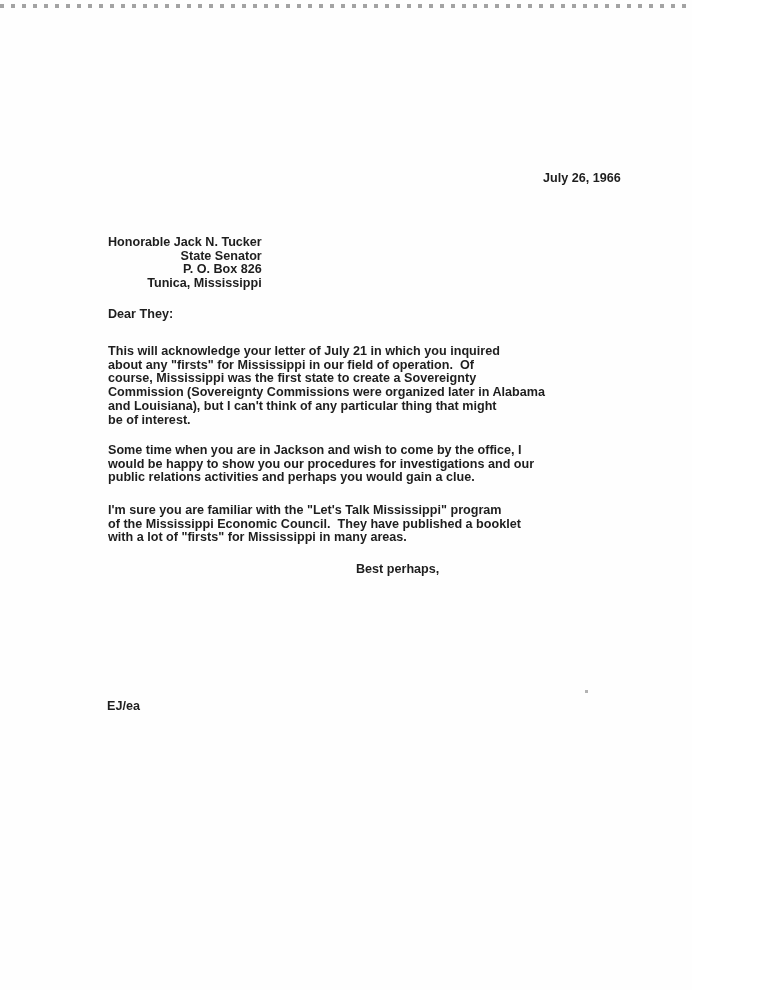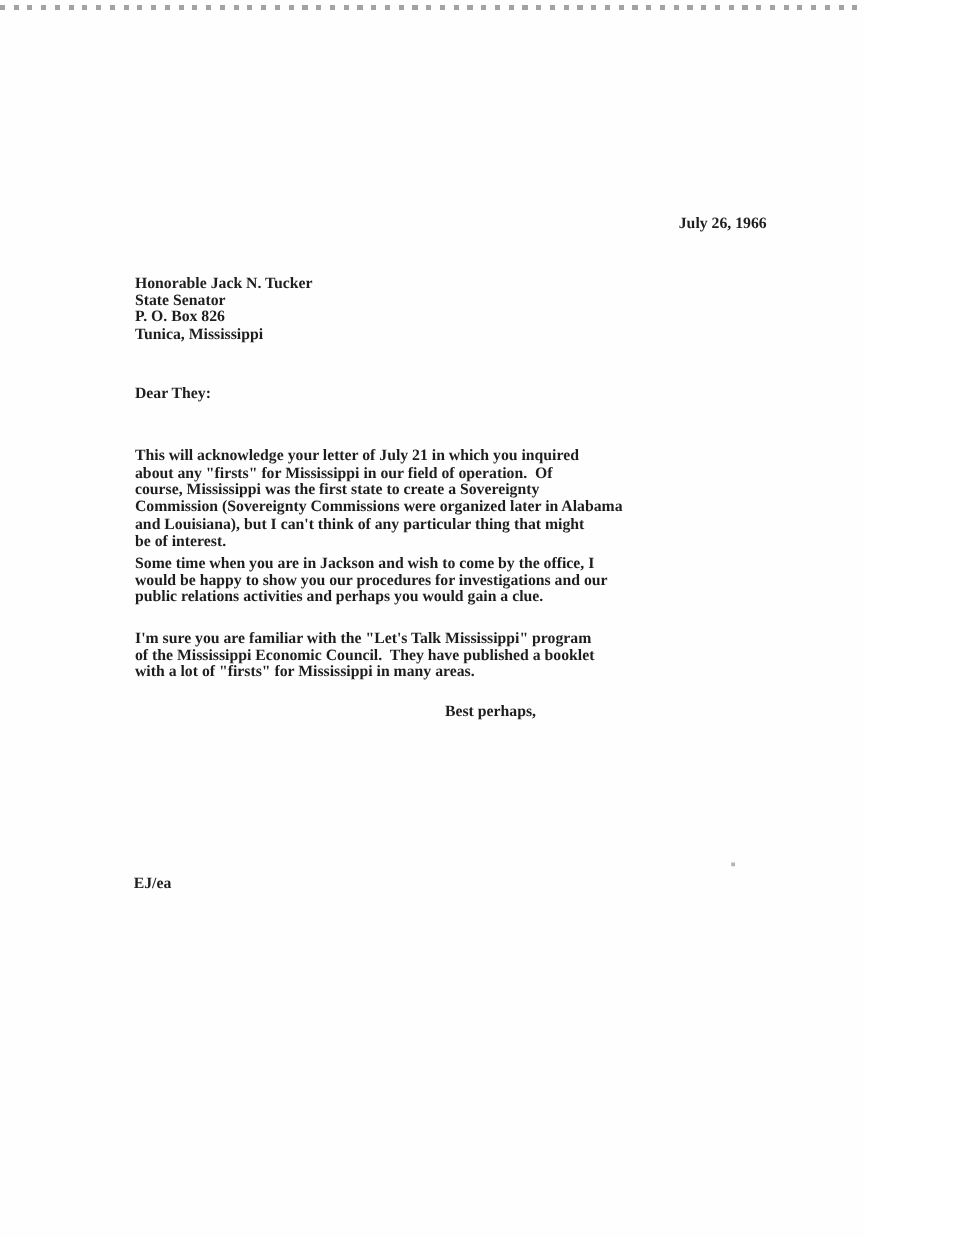--- a/index.html
+++ b/index.html
@@ -6,21 +6,21 @@
     margin: 0;
     padding: 0;
     background: #ffffff;
   }
   .page {
     position: relative;
     width: 692px;
     height: 990px;
     background: var(--paper, #fefefe);
     overflow: hidden;
-    font-family: Liberation Serif, serif;
+    font-family: Liberation Sans, sans-serif;
   }
   .perforation {
     position: absolute;
     top: 4px;
     left: 0;
     width: 763px;
     height: 4px;
     background: repeating-linear-gradient(
       to right,
       var(--dash, #a3a3a3) 0px, var(--dash, #a3a3a3) 4px,
@@ -30,23 +30,23 @@
   .tw {
     position: absolute;
     white-space: pre;
     font-size: 12.6px;
     line-height: 13.7px;
     font-weight: 700;
     letter-spacing: 0px;
     color: var(--ink, #1e1e1e);
   }
   .date        { left: 543px; top: 172px; }
-  .recipient   { left: 108px; top: 220px; }
+  .recipient   { left: 108px; top: 236px; text-align: right; }
   .salutation  { left: 108px; top: 308px; }
-  .para-1      { left: 108px; top: 358px; }
+  .para-1      { left: 108px; top: 345px; }
   .para-2      { left: 108px; top: 444px; }
   .para-3      { left: 108px; top: 504px; }
   .closing     { left: 356px; top: 563px; }
   .sig-block   { left: 356px; top: 624px; }
   .initials    { left: 107px; top: 700px; }
   .speck {
     position: absolute;
     left: 585px;
     top: 690px;
     width: 3px;

